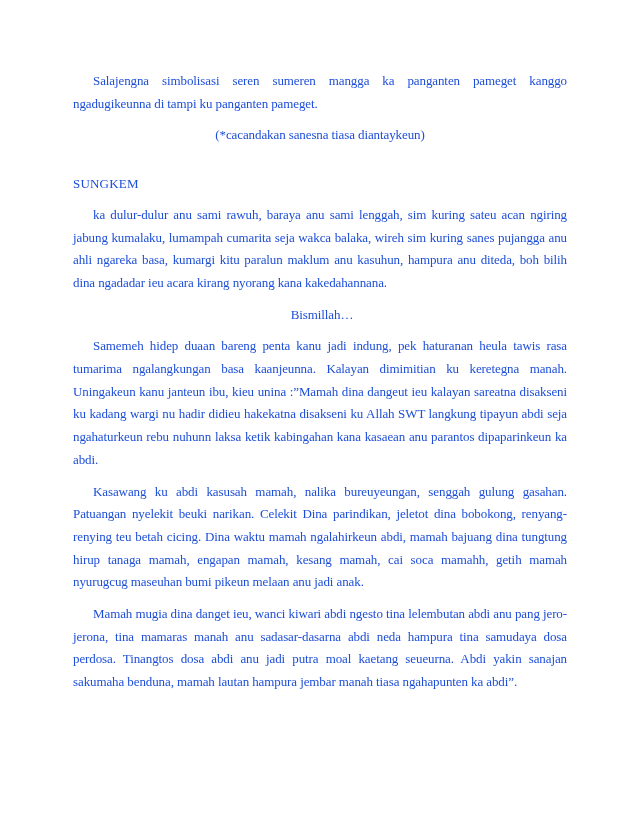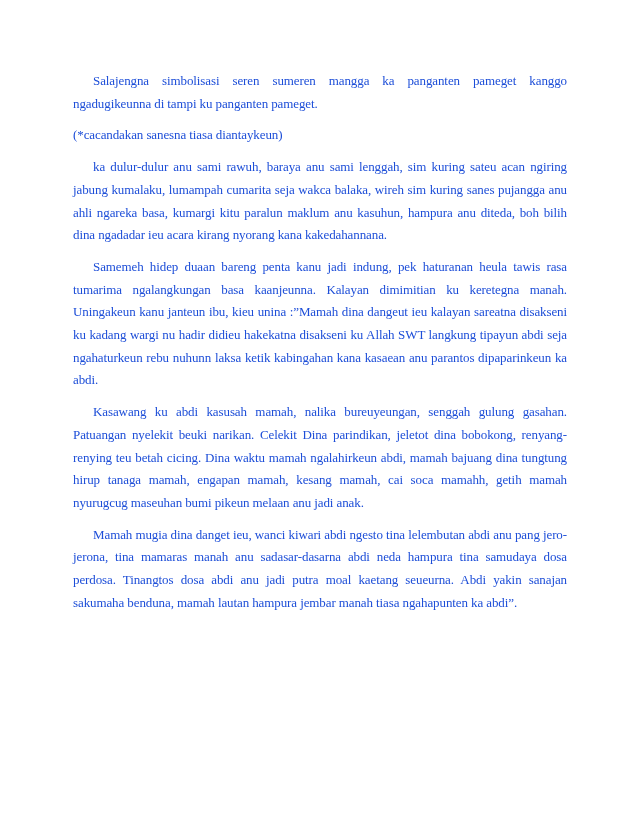--- a/index.html
+++ b/index.html
@@ -22,21 +22,21 @@
     color: #1d4ed8;
     font-size: 13px;
     letter-spacing: -0.1px;
     line-height: 22.7px;
   }
   .para {
     margin: 0 0 9px 0;
     text-align: justify;
   }
   .para.single {
-    text-align: left;
+    text-align: center;
   }
   .para.indent {
     text-indent: 20px;
   }
   .para.space-indent {
     text-indent: 4px;
   }
   .heading {
     margin: 26px 0 8px 0;
     font-size: 13px;
@@ -48,23 +48,25 @@
 </style>
 </head>
 <body>
 
 <div class="page">
 
   <p class="para indent">Salajengna simbolisasi seren sumeren mangga ka panganten pameget kanggo ngadugikeunna di tampi ku panganten pameget.</p>
 
   <p class="para single">(*cacandakan sanesna tiasa diantaykeun)</p>
 
+  <h2 class="heading">SUNGKEM</h2>
 
   <p class="para indent">ka dulur-dulur anu sami rawuh, baraya anu sami lenggah, sim kuring sateu acan ngiring jabung kumalaku, lumampah cumarita seja wakca balaka, wireh sim kuring sanes pujangga anu ahli ngareka basa, kumargi kitu paralun maklum anu kasuhun, hampura anu diteda, boh bilih dina ngadadar ieu acara kirang nyorang kana kakedahannana.</p>
 
+  <p class="para single space-indent">Bismillah…</p>
 
 
 
   <p class="para indent">Samemeh hidep duaan bareng penta kanu jadi indung, pek haturanan heula tawis rasa tumarima ngalangkungan basa kaanjeunna. Kalayan dimimitian ku keretegna manah. Uningakeun kanu janteun ibu, kieu unina :”Mamah dina dangeut ieu kalayan sareatna disakseni ku kadang wargi nu hadir didieu  hakekatna disakseni ku Allah SWT langkung tipayun abdi seja ngahaturkeun rebu nuhunn laksa ketik kabingahan kana kasaean anu parantos dipaparinkeun ka abdi.</p>
 
   <p class="para indent">Kasawang ku abdi kasusah mamah, nalika bureuyeungan, senggah gulung gasahan. Patuangan nyelekit  beuki narikan. Celekit Dina parindikan, jeletot dina bobokong, renyang-renying teu betah cicing. Dina waktu mamah ngalahirkeun abdi, mamah bajuang dina tungtung hirup tanaga mamah, engapan mamah, kesang mamah, cai soca mamahh, getih mamah nyurugcug maseuhan bumi pikeun melaan anu jadi anak.</p>
 
   <p class="para indent">Mamah mugia dina danget ieu, wanci kiwari abdi ngesto tina lelembutan abdi anu pang jero-jerona, tina mamaras manah anu sadasar-dasarna abdi neda hampura tina samudaya dosa perdosa. Tinangtos dosa abdi anu jadi putra moal kaetang seueurna. Abdi yakin sanajan sakumaha benduna, mamah lautan hampura jembar manah tiasa ngahapunten ka abdi”.</p>
 
 </div>

